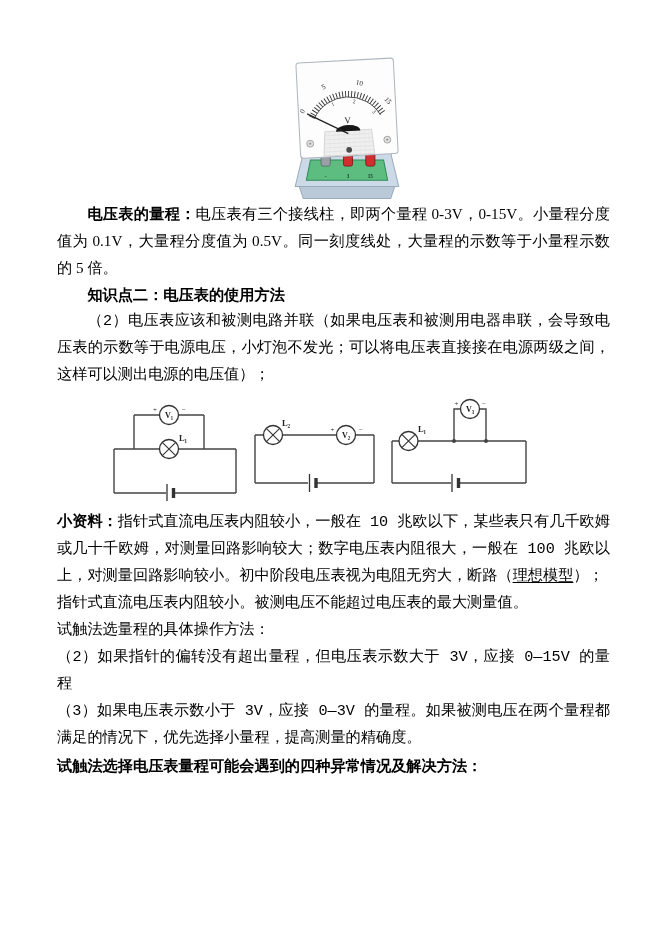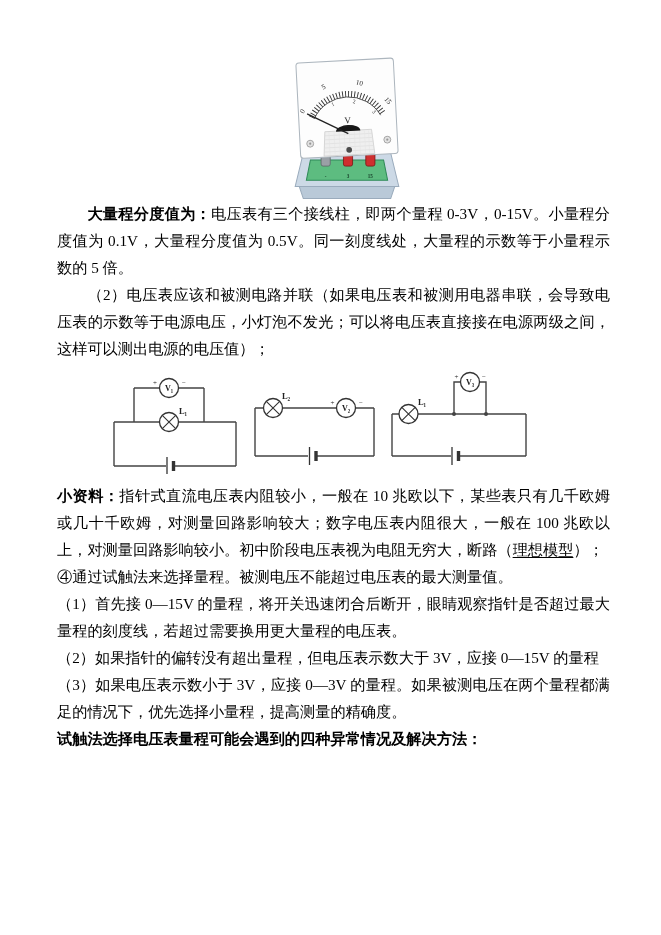--- a/index.html
+++ b/index.html
@@ -10,21 +10,21 @@
   }
   .meter-fig { position:absolute; left:283px; top:55px; width:128px; height:145px; }
   .meter-fig svg { width:100%; height:100%; }
   .content {
     position:absolute; left:57px; top:200px; width:553px;
     font-size:15.2px; line-height:27px; text-align:justify;
   }
   .content p { margin:0; }
   .ind { text-indent:2em; }
   .b { font-weight:bold; }
-  .mt2 { margin-top:2px; } .mt3 { margin-top:3px; } .mt4 { margin-top:4px; } .mt6 { margin-top:6px; }
+  .mt2 { margin-top:2px;font-family:Liberation Mono, monospace; } .mt3 { margin-top:3px; } .mt4 { margin-top:4px; } .mt6 { margin-top:6px; }
   u { text-underline-offset:2px; }
   .circuits { display:flex; align-items:flex-start; padding-left:52px; gap:10px; height:118px; margin-top:2px; }
   .circuits svg { flex:0 0 auto; }
   .c1off { margin-top:8px; } .c2off { margin-top:26px; } .c3off { margin-top:2px; }
   .wire { stroke:#444; stroke-width:1.4; fill:none; }
   .comp { stroke:#333; stroke-width:1.3; fill:#fff; }
   .lampx { stroke:#333; stroke-width:1.1; }
   .platelong { stroke:#333; stroke-width:1.3; }
   .plateshort { stroke:#333; stroke-width:3.4; }
   svg text { font-family:"Liberation Serif","DejaVu Serif",serif; fill:#222; }
@@ -96,22 +96,23 @@
         <text class="dial-num-in" x="70" y="47.5" text-anchor="middle" transform="rotate(12 70 47.5)">2</text>
         <text class="dial-num-in" x="88" y="58" text-anchor="middle" transform="rotate(48 88 58)">3</text>
         <text x="63" y="67" text-anchor="middle" font-size="9">V</text>
         <line x1="58.5" y1="69.5" x2="67.5" y2="69.5" stroke="#222" stroke-width="0.8"></line>
       </g>
     </svg>
   </div>
 
   <div class="content">
 
-    <p class="ind"><b class="b">大量程分度值为：</b><span>电压表有三个接线柱，即两个量程 0-3V，0-15V。小量程分度值为 0.1V，大量程分度值为 0.5V。同一刻度线处，大量程的示数等于小量程示数的 5 倍。</span></p>
+    <p class="ind"><b class="b">电压表的量程：</b><span>电压表有三个接线柱，即两个量程 0-3V，0-15V。小量程分度值为 0.1V，大量程分度值为 0.5V。同一刻度线处，大量程的示数等于小量程示数的 5 倍。</span></p>
 
+    <p class="ind b mt6">知识点二：电压表的使用方法</p>
 
 
 
     <p class="ind mt2">（2）电压表应该和被测电路并联（如果电压表和被测用电器串联，会导致电压表的示数等于电源电压，小灯泡不发光；可以将电压表直接接在电源两级之间，这样可以测出电源的电压值）；</p>
 
     <div class="circuits">
 
       <svg class="c1off" width="132" height="102" viewBox="0 0 132 102">
         <path class="wire" d="M25 16 H50.5 M69.5 16 H95 M25 16 V50 M95 16 V50 M5 50 H50.5 M69.5 50 H127 M5 50 V94 M127 50 V94 M5 94 H57 M65 94 H127"></path>
         <g>
@@ -169,24 +170,24 @@
           <path class="platelong" d="M64 81 V99"></path>
           <path class="plateshort" d="M70.5 85 V95"></path>
         </g>
       </svg>
 
     </div>
 
     <p class="mt2"><b class="b">小资料：</b><span>指针式直流电压表内阻较小，一般在 10 兆欧以下，某些表只有几千欧姆或几十千欧姆，对测量回路影响较大；数字电压表内阻很大，一般在 100 兆欧以上，对测量回路影响较小。初中阶段电压表视为电阻无穷大，断路（</span><u>理想模型</u><span>）；</span></p>
 
 
-    <p class="mt2">④通过试触法来选择量程。被测电压不能超过电压表的最大测量值。</p>
+    <p class="mt2">指针式直流电压表内阻较小。被测电压不能超过电压表的最大测量值。</p>
 
+    <p class="mt2">试触法选量程的具体操作方法：</p>
 
-    <p class="mt2">（1）首先接 0—15V 的量程，将开关迅速闭合后断开，眼睛观察指针是否超过最大量程的刻度线，若超过需要换用更大量程的电压表。</p>
 
     <p class="mt2">（2）如果指针的偏转没有超出量程，但电压表示数大于 3V，应接 0—15V 的量程</p>
 
     <p class="mt2">（3）如果电压表示数小于 3V，应接 0—3V 的量程。如果被测电压在两个量程都满足的情况下，优先选择小量程，提高测量的精确度。</p>
 
     <p class="b mt4">试触法选择电压表量程可能会遇到的四种异常情况及解决方法：</p>
 
   </div>
 </div>
 

